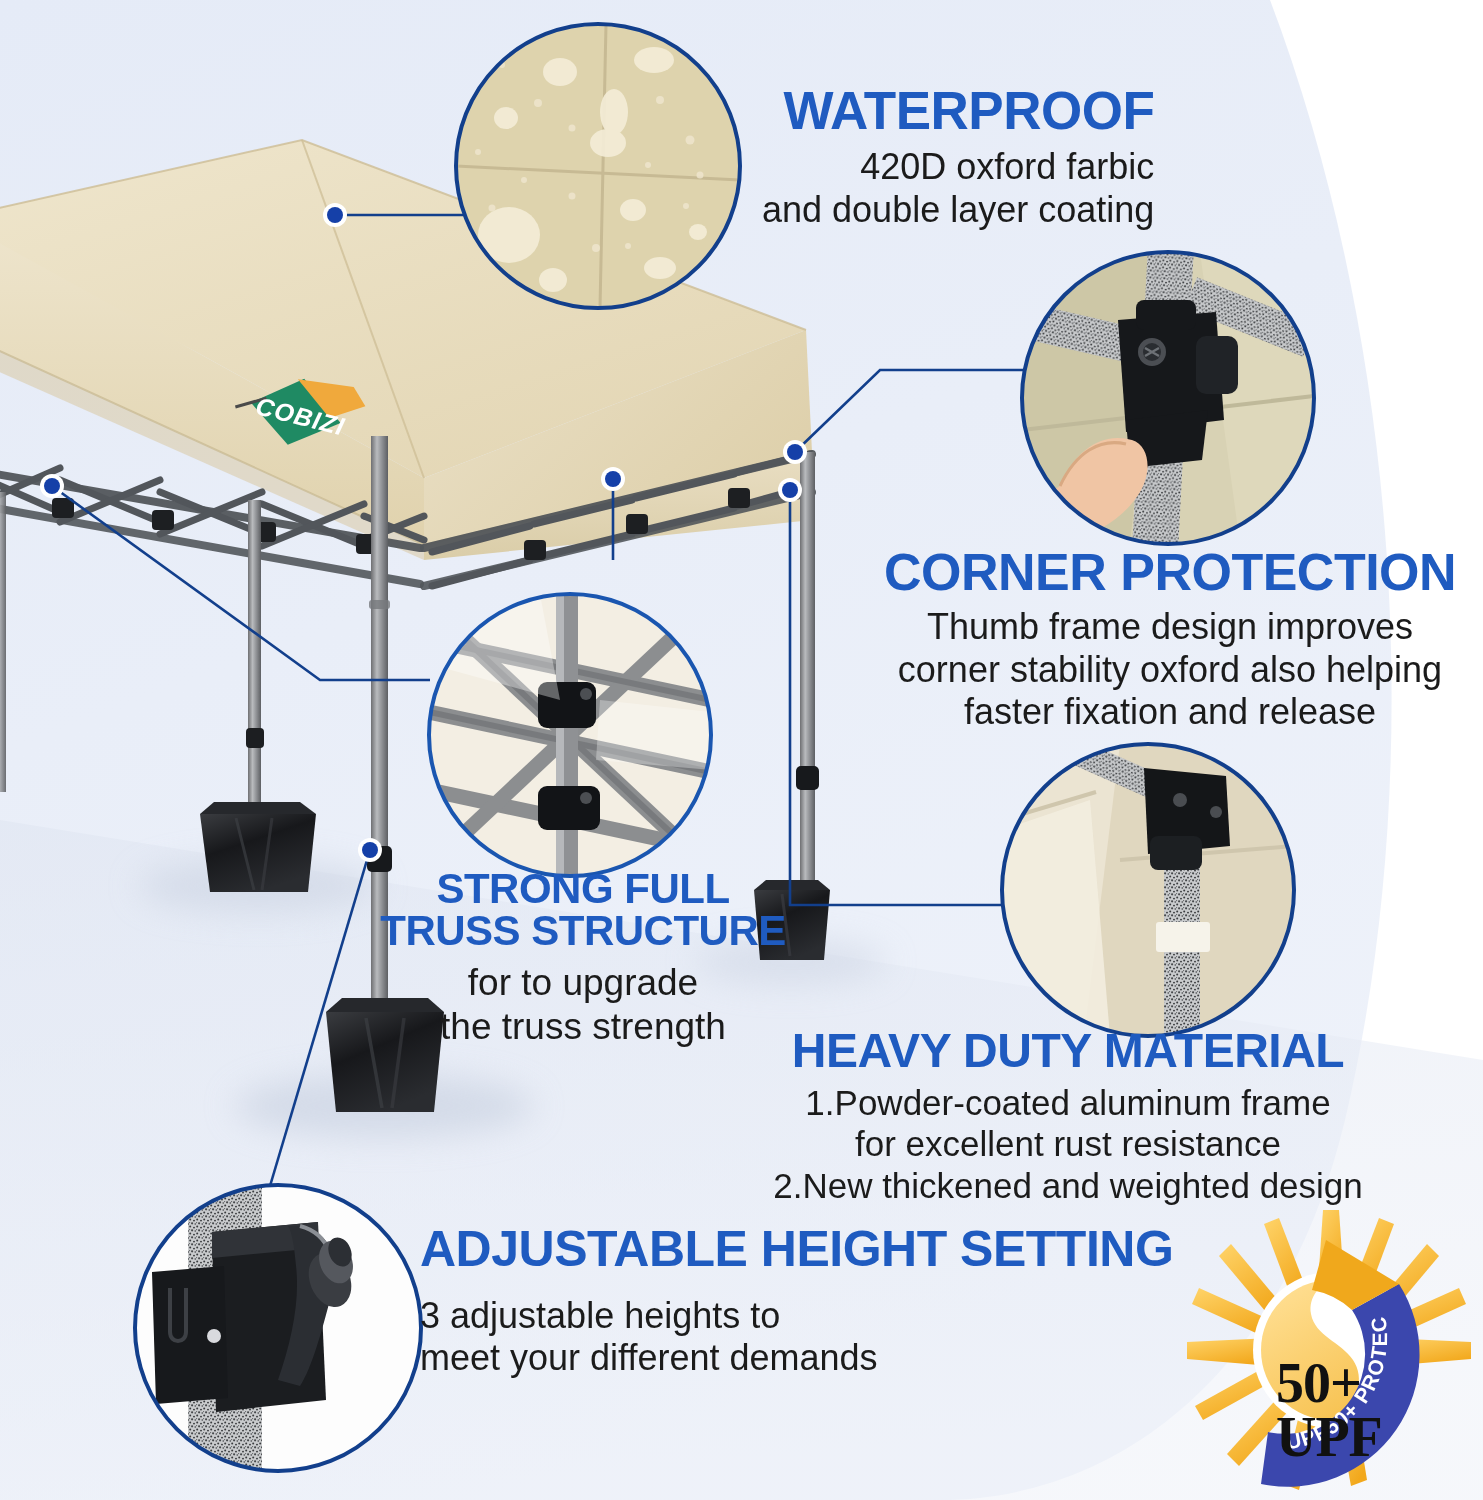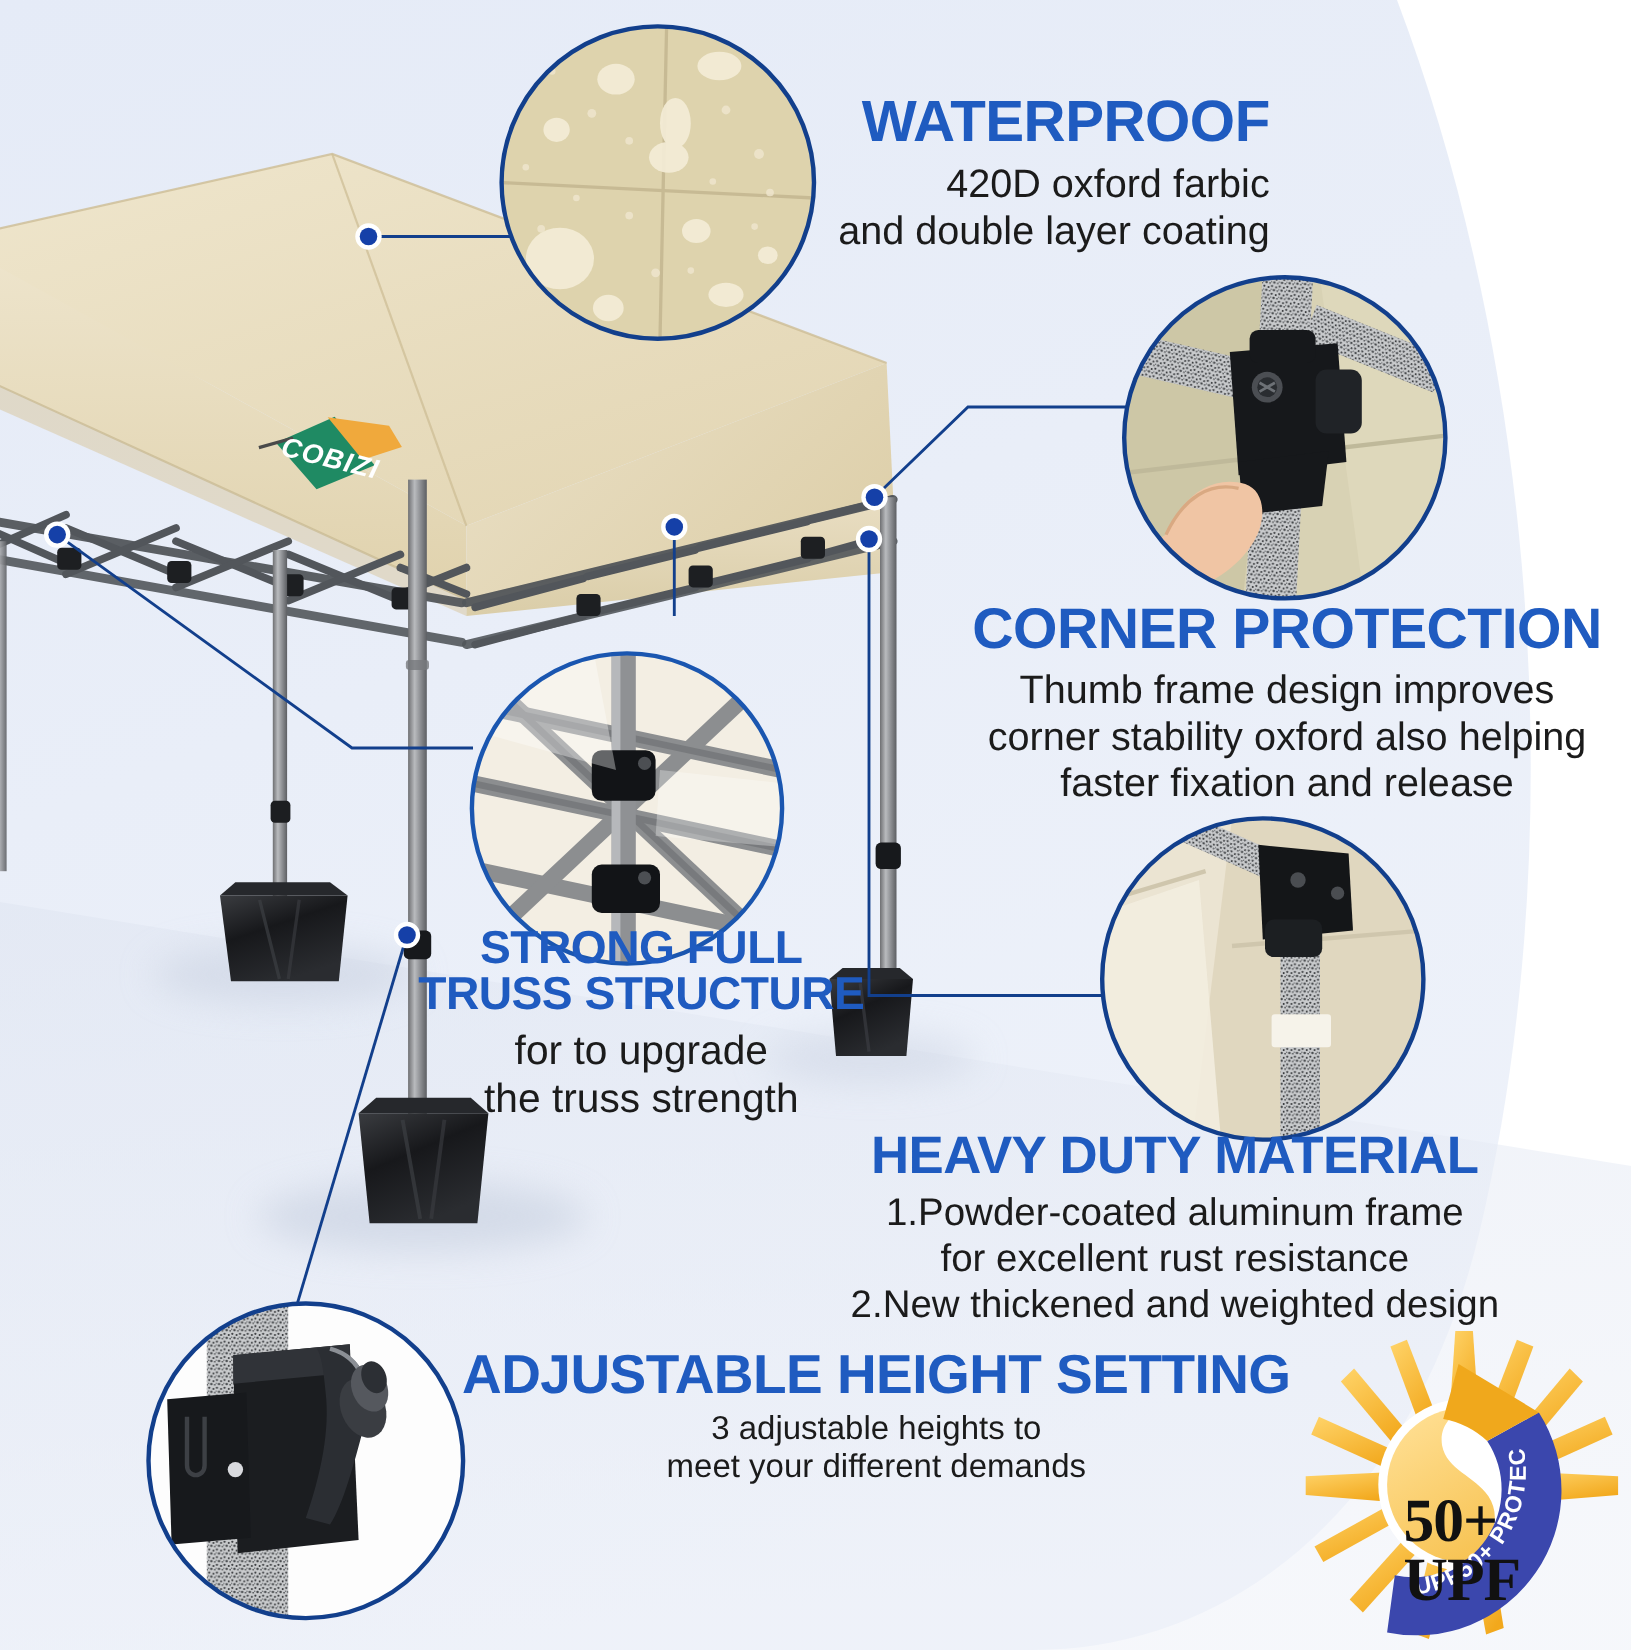--- a/index.html
+++ b/index.html
@@ -33,33 +33,33 @@
   #feat-waterproof { left:762px; top:84px; text-align:right; }
   #feat-waterproof .f-title { font-size:53px; }
   #feat-waterproof .f-body { font-size:36px; margin-top:8px; }
 
   
   #feat-corner { left:1170px; top:546px; transform:translateX(-50%); text-align:center; }
   #feat-corner .f-title { font-size:52px; }
   #feat-corner .f-body { font-size:36px; margin-top:7px; }
 
   
-  #feat-truss { left:583px; top:840px; transform:translateX(-50%); text-align:center; }
+  #feat-truss { left:583px; top:868px; transform:translateX(-50%); text-align:center; }
   #feat-truss .f-title { font-size:42px; line-height:1.0; }
   #feat-truss .f-body { font-size:37px; margin-top:9px; }
 
   
   #feat-heavy { left:1068px; top:1027px; transform:translateX(-50%); text-align:center; }
   #feat-heavy .f-title { font-size:48px; }
   #feat-heavy .f-body { font-size:35px; margin-top:6px; }
 
   
   #feat-adjust { left:420px; top:1224px; text-align:left; }
   #feat-adjust .f-title { font-size:50px; }
-  #feat-adjust .f-body { font-size:30px; margin-top:6px;text-align:center; }
+  #feat-adjust .f-body { font-size:36px; margin-top:20px; }
 
   
   #upf-badge { position:absolute; left:1196px; top:1208px; width:270px; height:285px; }
   #upf-num {
     position:absolute; left:50%; top:148px; transform:translateX(-52%);
     font-size:56px; font-weight:bold; color:#111; letter-spacing:-1px;
     line-height:0.97; text-align:left; white-space:nowrap;font-family:Liberation Serif, serif;
   }
   #upf-num span { display:block; }
 </style>

